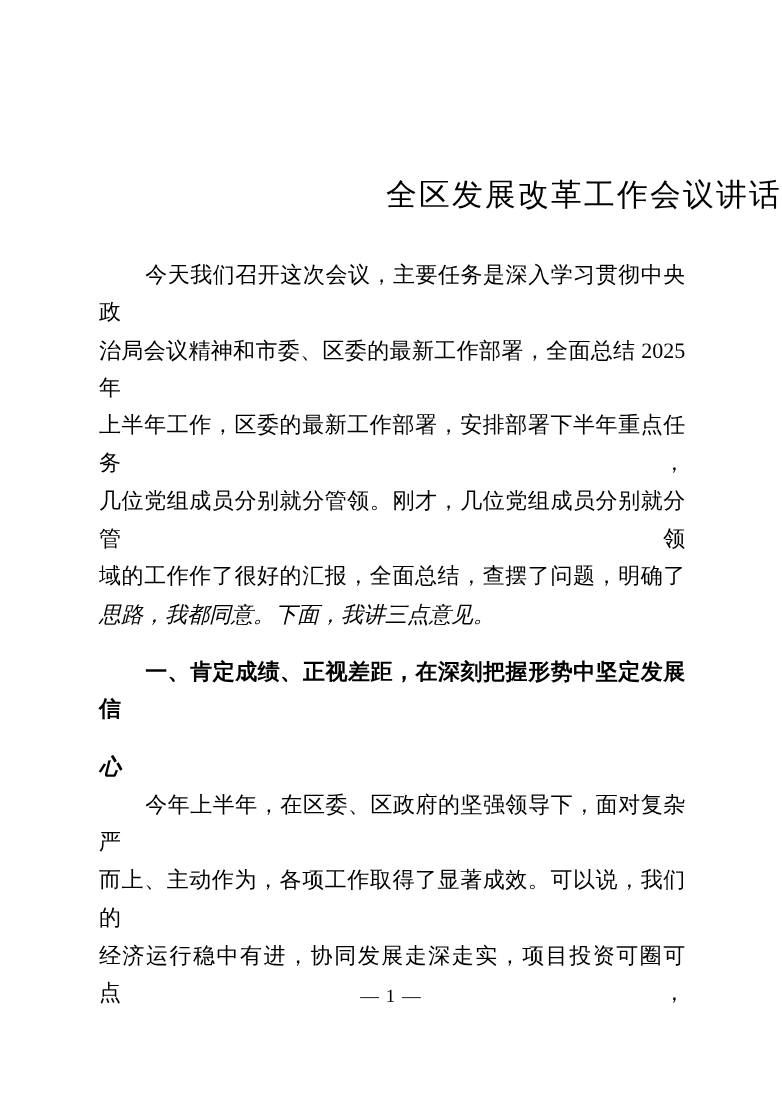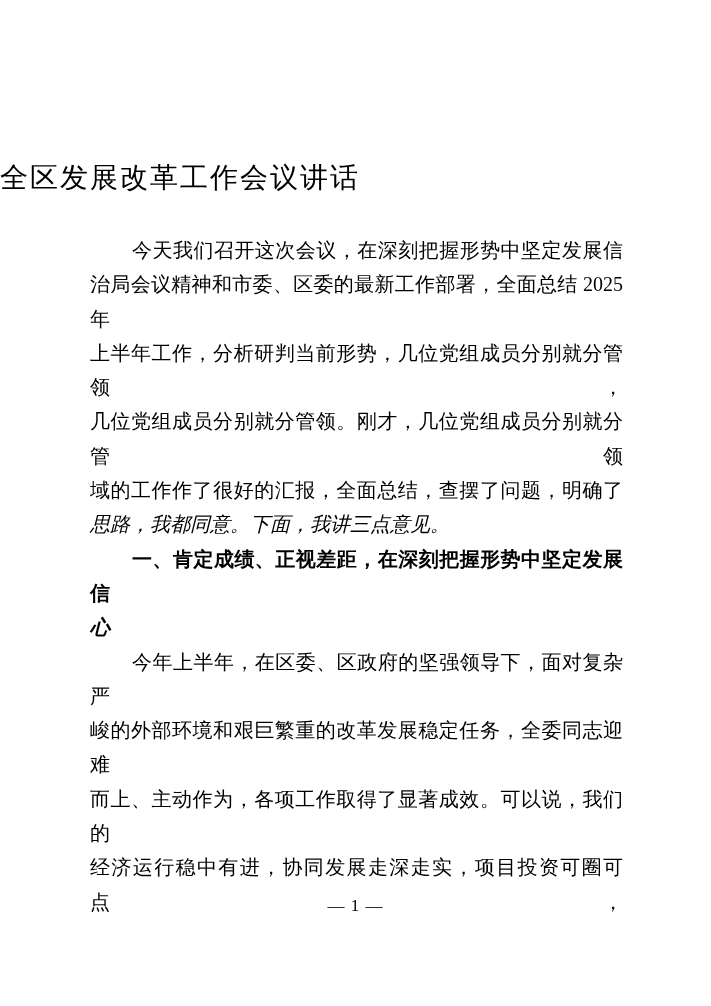--- a/index.html
+++ b/index.html
@@ -13,21 +13,21 @@
     height: 1006px;
     background: #ffffff;
     overflow: hidden;
     font-family: "Liberation Serif", serif;
   }
   .title {
     position: absolute;
     top: 156px;
     left: 0;
     width: 711px;
-    text-align: left;
+    text-align: right;
     font-family: "Liberation Serif", serif;
     font-weight: 400;
     font-size: 28px;
     line-height: 44px;
     letter-spacing: 2px;
     color: #000000;
   }
   .content {
     position: absolute;
     top: 233px;
@@ -46,20 +46,21 @@
   .line.first {
     text-indent: 42px;
   }
   .line.endline {
     text-align-last: left;
     font-style: italic;
   }
   .line.heading {
     font-family: "Liberation Sans", sans-serif;
     font-weight: 700;
+    margin-top: 18px;
   }
   .page-number {
     position: absolute;
     top: 893px;
     left: 0;
     width: 711px;
     text-align: center;
     font-family: "Liberation Serif", serif;
     font-size: 17px;
     line-height: 26px;
@@ -67,28 +68,27 @@
     color: #000000;
   }
 </style>
 </head>
 <body>
 
 <div class="page">
   <div class="title">全区发展改革工作会议讲话</div>
 
   <div class="content">
-      <div class="line first">今天我们召开这次会议，在深刻把握形势中坚定发展信</div>
+      <div class="line first">今天我们召开这次会议，主要任务是深入学习贯彻中央政</div>
       <div class="line">治局会议精神和市委、区委的最新工作部署，全面总结 2025 年</div>
-      <div class="line">上半年工作，分析研判当前形势，几位党组成员分别就分管领，</div>
+      <div class="line">上半年工作，区委的最新工作部署，安排部署下半年重点任务，</div>
       <div class="line">几位党组成员分别就分管领。刚才，几位党组成员分别就分管领</div>
       <div class="line">域的工作作了很好的汇报，全面总结，查摆了问题，明确了</div>
       <div class="line endline">思路，我都同意。下面，我讲三点意见。</div>
       <div class="line heading first">一、肯定成绩、正视差距，在深刻把握形势中坚定发展信</div>
       <div class="line heading endline">心</div>
       <div class="line first">今年上半年，在区委、区政府的坚强领导下，面对复杂严</div>
-      <div class="line">峻的外部环境和艰巨繁重的改革发展稳定任务，全委同志迎难</div>
       <div class="line">而上、主动作为，各项工作取得了显著成效。可以说，我们的</div>
       <div class="line">经济运行稳中有进，协同发展走深走实，项目投资可圈可点，</div>
     </div>
 
   <div class="page-number">— 1 —</div>
 </div>
 
 </body></html>

